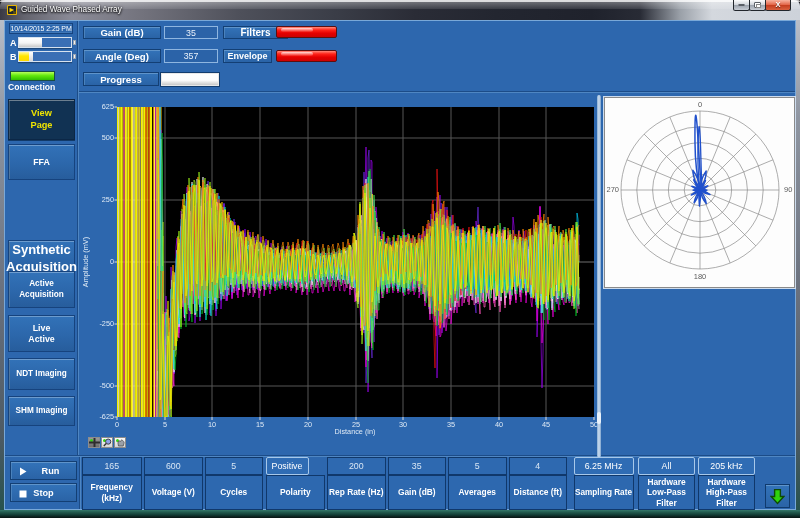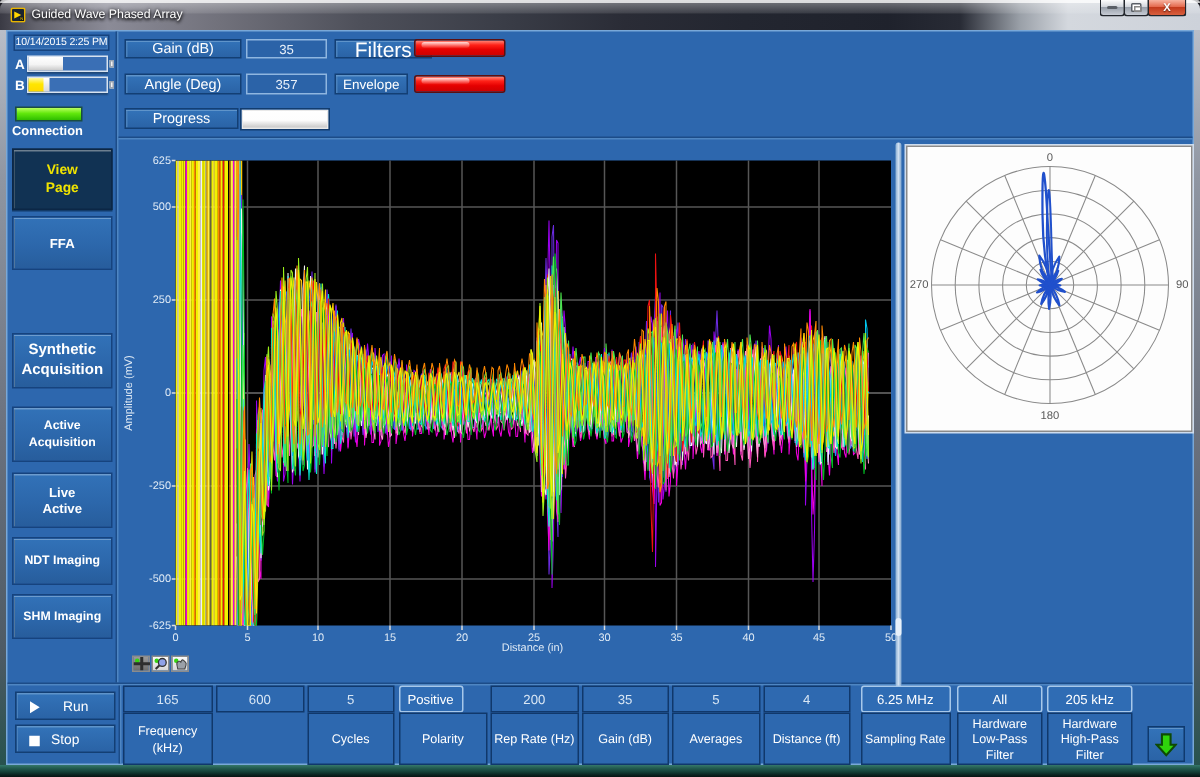--- a/index.html
+++ b/index.html
@@ -27,21 +27,21 @@
 #rbord{position:absolute;right:0;top:20px;width:4px;height:490px;background:linear-gradient(180deg,#b9bec8 0%,#8f96a2 20%,#6a717e 55%,#4d5a64 85%,#27524e 100%)}
 #bbord{position:absolute;left:0;top:510px;width:800px;height:8px;background:linear-gradient(180deg,#35786a 0%,#225a4e 28%,#143f37 58%,#0a211e 85%,#081312 100%)}
 
 #content{position:absolute;left:4px;top:20px;width:792px;height:490px;background:#2d67ae;border:1px solid #79a8d8}
 
 .groove-v{position:absolute;background:#1c4c88;width:1px}
 .groove-v::after{content:"";position:absolute;left:1px;top:0;bottom:0;width:1px;background:#4f86c2}
 .groove-h{position:absolute;background:#1c4c88;height:1px}
 .groove-h::after{content:"";position:absolute;top:1px;left:0;right:0;height:1px;background:#4f86c2}
 
-.bbtn{position:absolute;background:linear-gradient(180deg,#3373b9,#2a63a6);border:1px solid #133f74;box-shadow:inset 0 1px 0 #5f94ca,inset 1px 0 0 #4a82bd;color:#fff;font-weight:normal;display:flex;align-items:center;justify-content:center;text-align:center}
+.bbtn{position:absolute;background:linear-gradient(180deg,#3373b9,#2a63a6);border:1px solid #133f74;box-shadow:inset 0 1px 0 #5f94ca,inset 1px 0 0 #4a82bd;color:#fff;font-weight:bold;display:flex;align-items:center;justify-content:center;text-align:center}
 .vbox{position:absolute;background:#2b63a8;border:1px solid #8fb6e0;color:#e9f1fa;display:flex;align-items:center;justify-content:center;text-align:center}
 .dbox{position:absolute;background:#2f6cb4;border:1px solid #a7c8ea;color:#fff;display:flex;align-items:center;justify-content:center;text-align:center;border-radius:2px}
 
 #datebox{position:absolute;left:9px;top:23px;width:64px;height:11px;border:1px solid #16437e;color:#fff;font-size:7px;display:flex;letter-spacing:-0.1px;align-items:center;justify-content:center;white-space:nowrap;background:#2d67ae;box-shadow:0 0 0 1px #3f77b8 inset}
 .ablab{position:absolute;color:#fff;font-weight:bold;font-size:9px}
 .abbar{position:absolute;left:18px;width:54px;height:11px;background:#3a6fb5;border:1px solid #d7e2ef;box-shadow:0 1px 1px rgba(0,0,0,.3)}
 .abnub{position:absolute;left:73px;width:3px;height:5px;background:#f2f2f2;border:1px solid #9aa5b2}
 #fillA{position:absolute;left:0;top:0;bottom:0;width:45%;background:linear-gradient(180deg,#ffffff 0%,#f4f4f4 55%,#c9c9c9 100%)}
 #fillB{position:absolute;left:0;top:0;bottom:0;width:21%;background:linear-gradient(180deg,#fff9a0 0%,#ffe600 45%,#ffd800 100%)}
 #fillB2{position:absolute;left:20%;top:0;bottom:0;width:7%;background:linear-gradient(180deg,#ffffff,#d8d8d8)}
@@ -115,29 +115,29 @@
   <div class="abbar" style="top:51px">
       <div id="fillB"></div>
       <div id="fillB2"></div>
     </div>
   <div class="abnub" style="top:54px"></div>
   <div id="conn"></div>
   <div id="connlab">Connection</div>
 
   <div class="nav sel" style="top:99px;height:41px;font-size:9.2px">View<br>Page</div>
   <div class="nav" style="top:144px;height:36px">FFA</div>
-  <div class="nav" style="top:222px;height:37px;font-size:10px">Synthetic<br>Acquisition</div>
+  <div class="nav" style="top:240px;height:37px;font-size:13px">Synthetic<br>Acquisition</div>
   <div class="nav" style="top:271px;height:37px;font-size:8.2px">Active<br>Acquisition</div>
   <div class="nav" style="top:315px;height:37px">Live<br>Active</div>
   <div class="nav" style="top:358px;height:32px;font-size:8.2px">NDT Imaging</div>
   <div class="nav" style="top:396px;height:30px;font-size:8.2px">SHM Imaging</div>
 
   <div class="bbtn toplab" style="left:83px;top:26px;width:78px;height:13px">Gain (dB)</div>
   <div class="vbox smalltext" style="left:164px;top:26px;width:54px;height:13px">35</div>
-  <div class="bbtn toplab" style="left:223px;top:26px;width:65px;height:13px;font-size:14px">Filters</div>
+  <div class="bbtn toplab" style="left:223px;top:26px;width:65px;height:13px;font-size:10px">Filters</div>
   <div class="redbar" style="left:276px;top:26px"></div>
 
   <div class="bbtn toplab" style="left:83px;top:49px;width:78px;height:14px">Angle (Deg)</div>
   <div class="vbox smalltext" style="left:164px;top:49px;width:54px;height:14px">357</div>
   <div class="bbtn toplab" style="left:223px;top:49px;width:49px;height:14px;font-size:9px">Envelope</div>
   <div class="redbar" style="left:276px;top:50px"></div>
 
   <div class="bbtn toplab" style="left:83px;top:72px;width:76px;height:14px">Progress</div>
   <div id="whitebar"></div>
 
@@ -347,20 +347,21 @@
   <div class="bbtn" id="stopbtn" style="top:483px;font-size:9.2px">
     <svg width="8" height="8" viewBox="0 0 8 8" style="position:absolute;left:8px;top:6px">
         <rect x="0.5" y="0.5" width="7" height="7" fill="#fff"></rect>
       </svg>
     <span style="">Stop</span>
   </div>
 
   <div class="cellv col-val smalltext" style="left:81.5px;width:60.5px">165</div>
 <div class="bbtn col-lab" style="left:81.5px;width:60.5px">Frequency<br>(kHz)</div>
 <div class="cellv col-val smalltext" style="left:144px;width:58.5px">600</div>
+<div class="bbtn col-lab" style="left:144px;width:58.5px">Voltage (V)</div>
 <div class="cellv col-val smalltext" style="left:204.5px;width:58.5px">5</div>
 <div class="bbtn col-lab" style="left:204.5px;width:58.5px">Cycles</div>
 <div class="dbox col-val smalltext" style="left:265.5px;width:43px">Positive</div>
 <div class="bbtn col-lab" style="left:265.5px;width:59.5px">Polarity</div>
 <div class="cellv col-val smalltext" style="left:327px;width:58.5px">200</div>
 <div class="bbtn col-lab" style="left:327px;width:58.5px">Rep Rate (Hz)</div>
 <div class="cellv col-val smalltext" style="left:387.5px;width:58.5px">35</div>
 <div class="bbtn col-lab" style="left:387.5px;width:58.5px">Gain (dB)</div>
 <div class="cellv col-val smalltext" style="left:448px;width:58.5px">5</div>
 <div class="bbtn col-lab" style="left:448px;width:58.5px">Averages</div>

